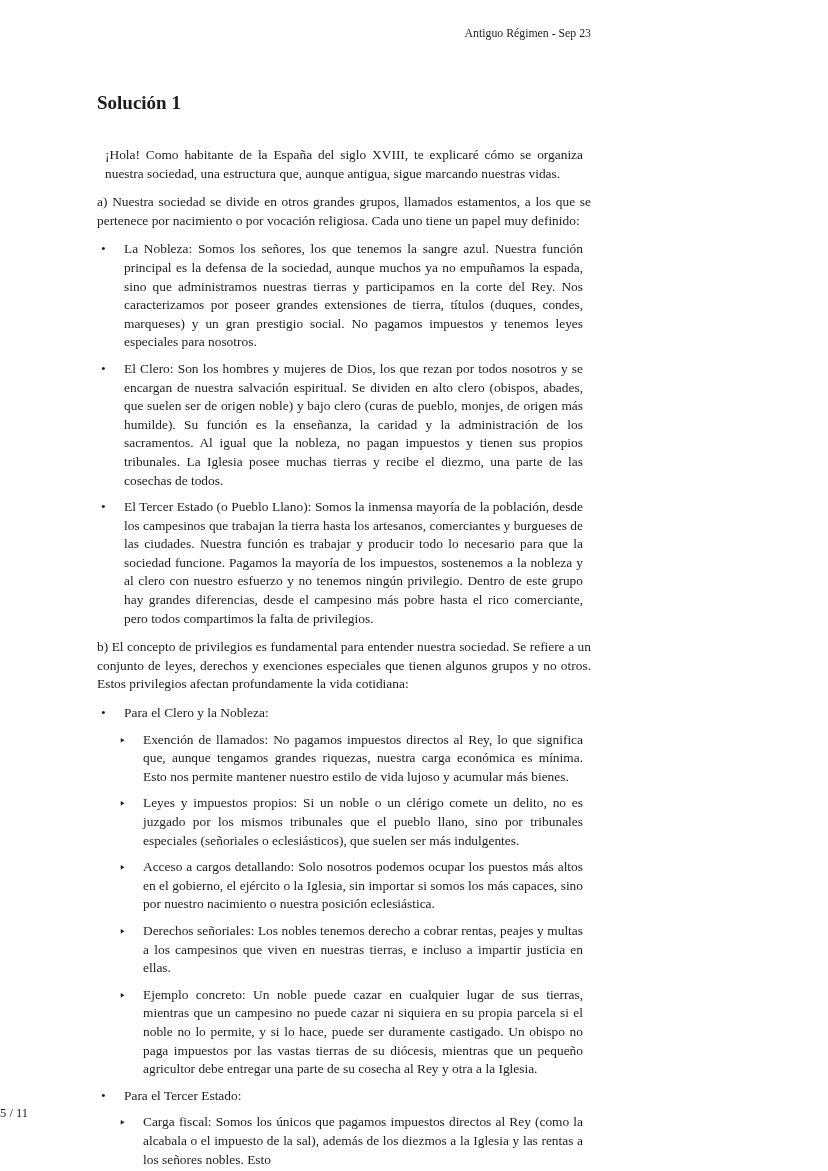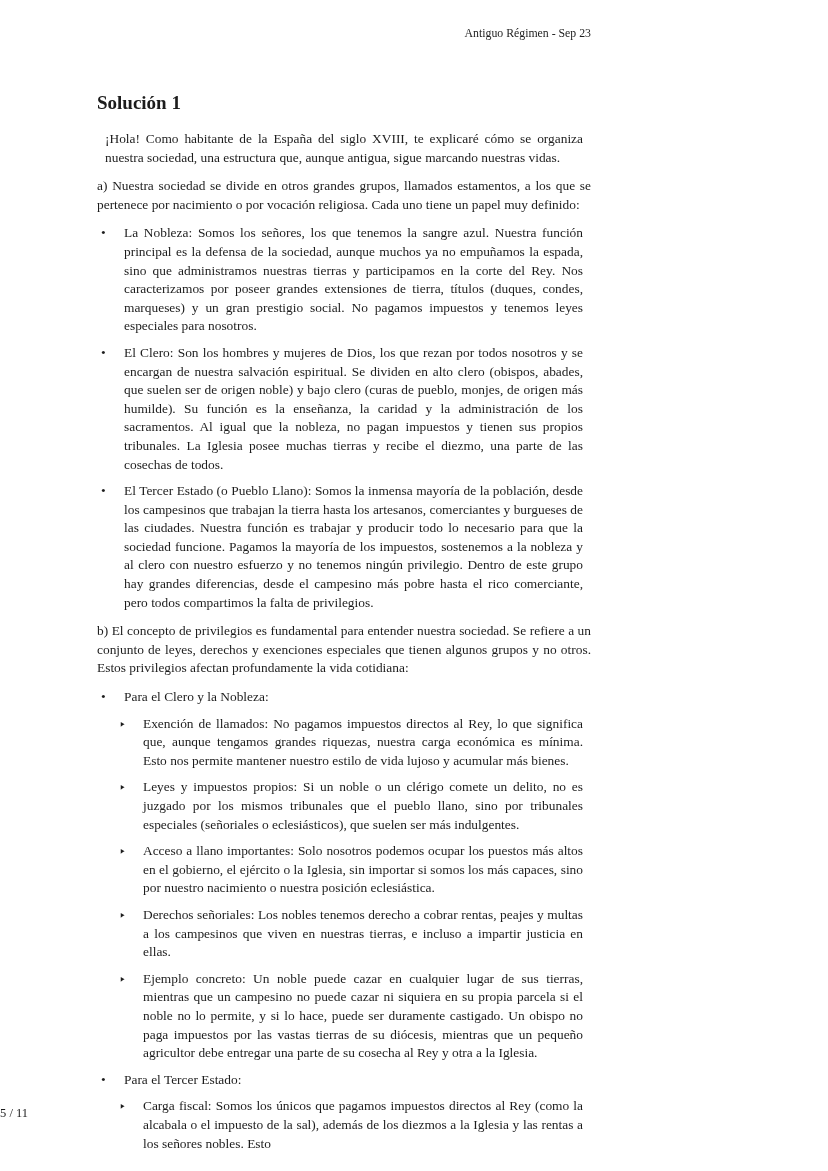--- a/index.html
+++ b/index.html
@@ -10,21 +10,21 @@
   }
   .page{
     position:relative;width:688px;height:1171px;overflow:hidden;
     padding:0 97px;box-sizing:border-box;background:#ffffff;
   }
   .running-header{
     position:absolute;top:26px;right:97px;
     font-size:11.8px;color:#1c1c1c;white-space:nowrap;
   }
   .doc{padding-top:92px}
-  .title{font-size:19px;font-weight:700;margin:0 0 16px 0}
+  .title{font-size:19px;font-weight:700;margin:0 0 32px 0}
   .t{font-size:13.4px;line-height:18.6px;text-align:justify}
   .block{margin:0 0 10px 0}
   p{margin:8px}
   .list{margin:0 0 10px 0}
   .li{position:relative;padding-left:19px}
   .li .marker{position:absolute;top:0}
   .l1{padding-left:19px}
   .l1>.marker{left:4px}
   .l2{padding-left:38px}
   .l2>.marker{left:22px;top:1px;font-family:"DejaVu Sans",sans-serif;font-size:11.5px}
@@ -85,21 +85,21 @@
         <p><b class="lead">Exención de llamados:</b><span>No pagamos impuestos directos al Rey, lo que significa que, aunque tengamos grandes riquezas, nuestra carga económica es mínima. Esto nos permite mantener nuestro estilo de vida lujoso y acumular más bienes.</span></p>
       </div>
 
       <div class="li l2">
         <span class="marker">‣</span>
         <p><b class="lead">Leyes y impuestos propios:</b><span>Si un noble o un clérigo comete un delito, no es juzgado por los mismos tribunales que el pueblo llano, sino por tribunales especiales (señoriales o eclesiásticos), que suelen ser más indulgentes.</span></p>
       </div>
 
       <div class="li l2">
         <span class="marker">‣</span>
-        <p><b class="lead">Acceso a llano importantes:</b><span>Solo nosotros podemos ocupar los puestos más altos en el gobierno, el ejército o la Iglesia, sin importar si somos los más capaces, sino por nuestro nacimiento o nuestra posición eclesiástica.</span></p>
+        <p><b class="lead">Acceso a cargos detallando:</b><span>Solo nosotros podemos ocupar los puestos más altos en el gobierno, el ejército o la Iglesia, sin importar si somos los más capaces, sino por nuestro nacimiento o nuestra posición eclesiástica.</span></p>
       </div>
 
       <div class="li l2">
         <span class="marker">‣</span>
         <p><b class="lead">Derechos señoriales:</b><span>Los nobles tenemos derecho a cobrar rentas, peajes y multas a los campesinos que viven en nuestras tierras, e incluso a impartir justicia en ellas.</span></p>
       </div>
 
       <div class="li l2">
         <span class="marker">‣</span>
         <p><b class="lead">Ejemplo concreto:</b><span>Un noble puede cazar en cualquier lugar de sus tierras, mientras que un campesino no puede cazar ni siquiera en su propia parcela si el noble no lo permite, y si lo hace, puede ser duramente castigado. Un obispo no paga impuestos por las vastas tierras de su diócesis, mientras que un pequeño agricultor debe entregar una parte de su cosecha al Rey y otra a la Iglesia.</span></p>

